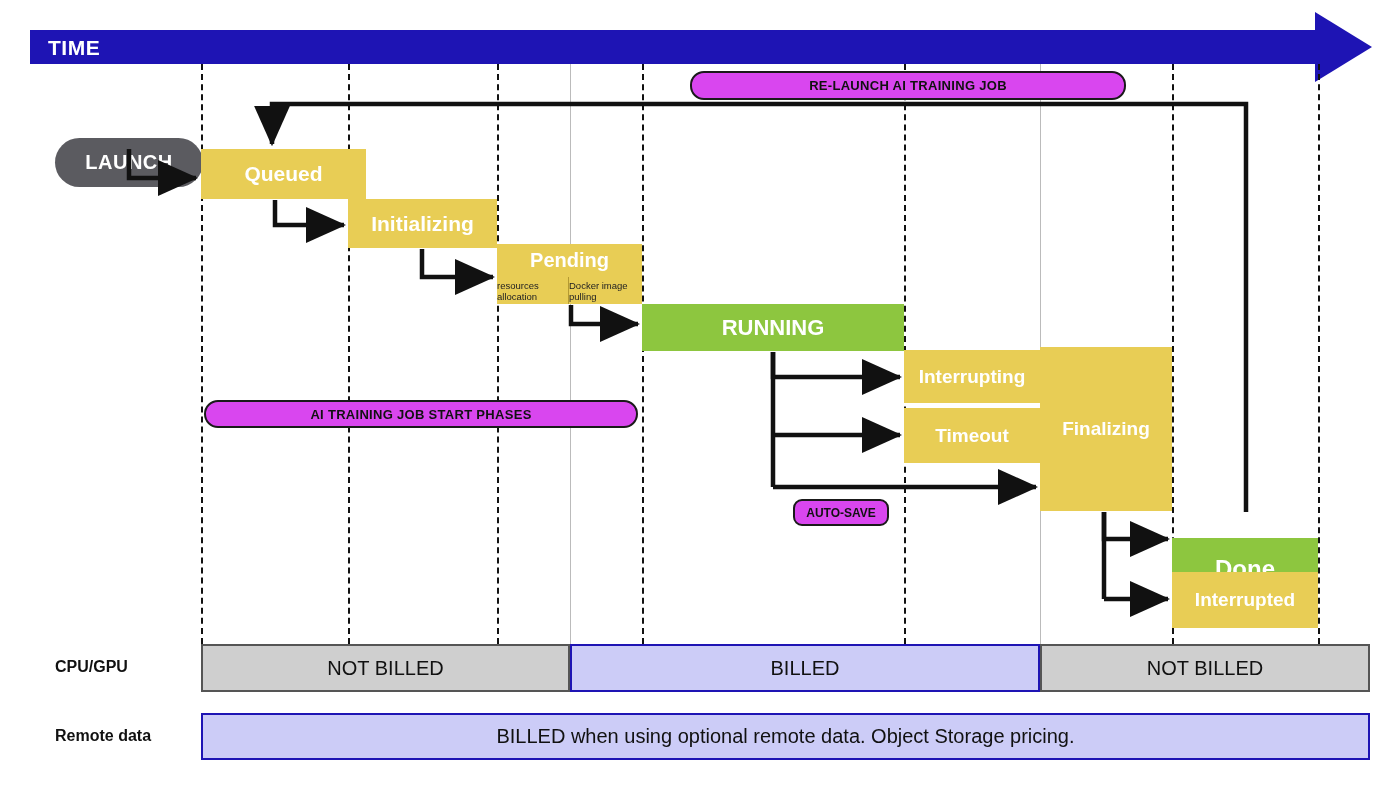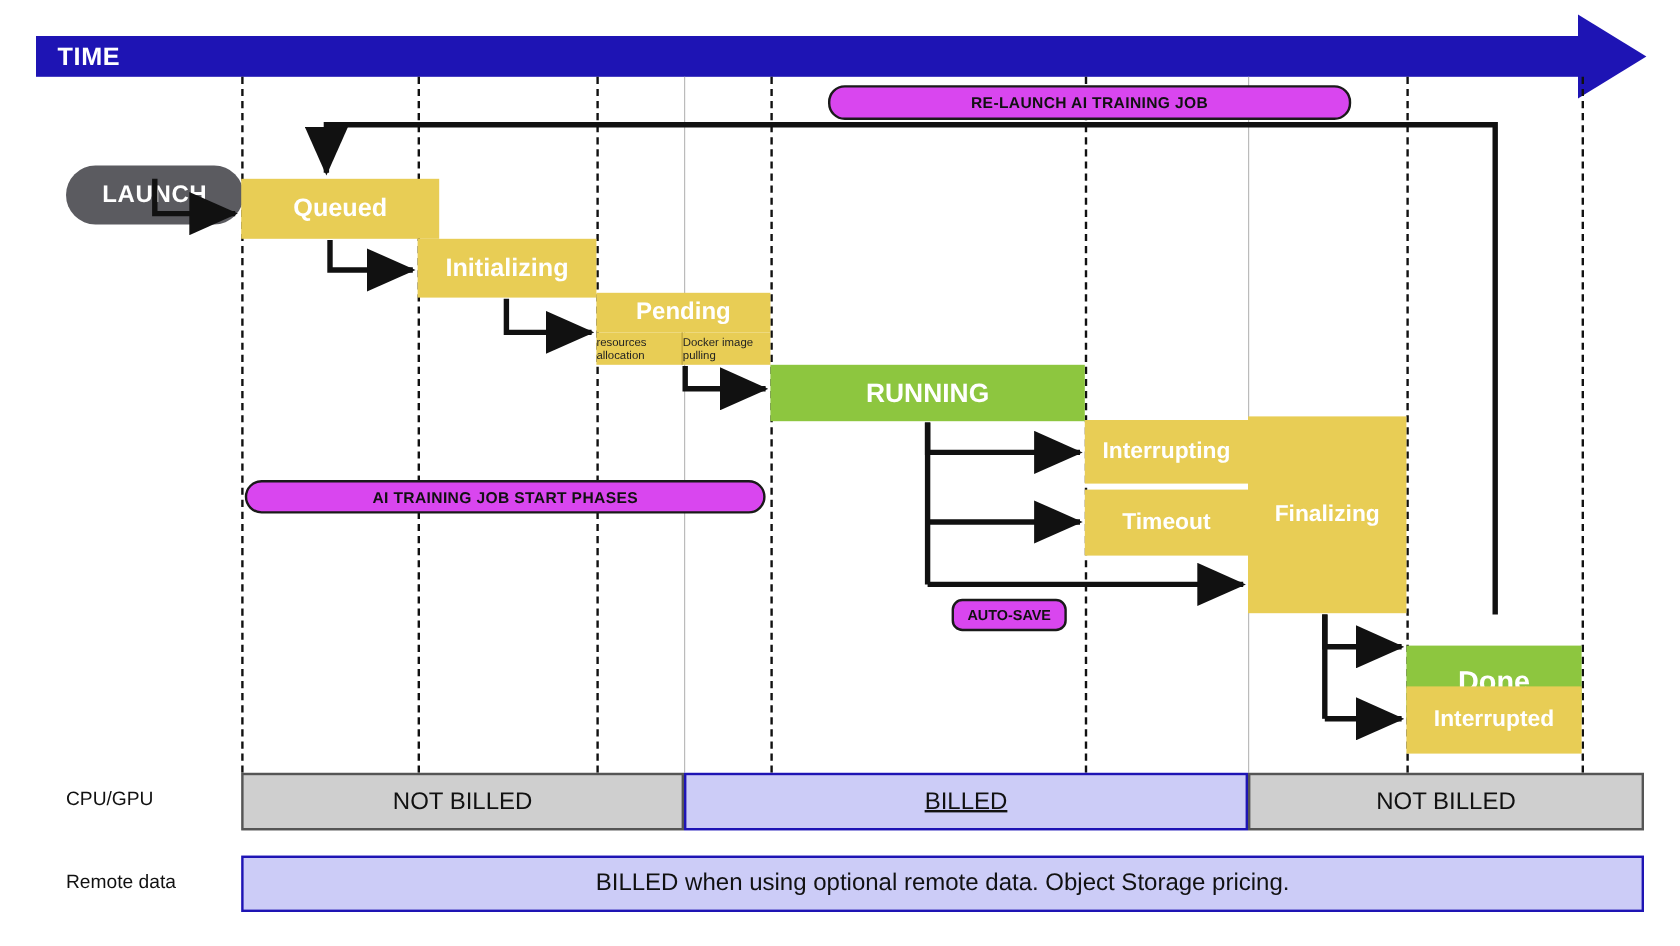--- a/index.html
+++ b/index.html
@@ -42,21 +42,21 @@
 
   
   #launch-pill{left:55px;top:100px;width:148px;height:49px;background:#5b5b60;
       border-radius:25px;display:flex;align-items:center;justify-content:center;
       color:#ffffff;font-weight:bold;font-size:20px;letter-spacing:.5px;margin-top:38px;}
 
   
   #wires{left:0;top:0;width:1400px;height:788px;pointer-events:none;}
 
   
-  .rowlabel{font-weight:normal;font-size:16px;color:#111;}
+  .rowlabel{font-weight:bold;font-size:16px;color:#111;}
   .billbox{display:flex;align-items:center;justify-content:center;
            font-size:20px;color:#111;box-sizing:border-box;}
   .notbilled{background:#cfcfcf;border:2px solid #555555;}
   .billed{background:#ccccf7;border:2px solid #1e14b4;}
 </style>
 </head>
 <body>
 
 <div class="abs" id="time-bar"></div>
 <div class="abs" id="time-label">TIME</div>
@@ -158,21 +158,21 @@
   <path d="M773,352 L773,487" fill="none" stroke="#111" stroke-width="4.5"></path>
 
   <path d="M1104,512 L1104,599" fill="none" stroke="#111" stroke-width="4.5"></path>
 </svg>
 
 <div class="abs rowlabel" style="left:55px;top:658px;">CPU/GPU</div>
 
 <div class="abs billbox notbilled" style="left:201px;top:644px;width:369px;height:48px;">
   <span>NOT BILLED</span>
 </div>
-<div class="abs billbox billed" style="left:570px;top:644px;width:470px;height:48px;text-decoration:underline;">
+<div class="abs billbox billed" style="left:570px;top:644px;width:470px;height:48px;">
   <span>BILLED</span>
 </div>
 <div class="abs billbox notbilled" style="left:1040px;top:644px;width:330px;height:48px;">
   <span>NOT BILLED</span>
 </div>
 
 <div class="abs rowlabel" style="left:55px;top:727px;">Remote data</div>
 
 <div class="abs billbox billed" style="left:201px;top:713px;width:1169px;height:47px;">
   <span>BILLED when using optional remote data. Object Storage pricing.</span>

